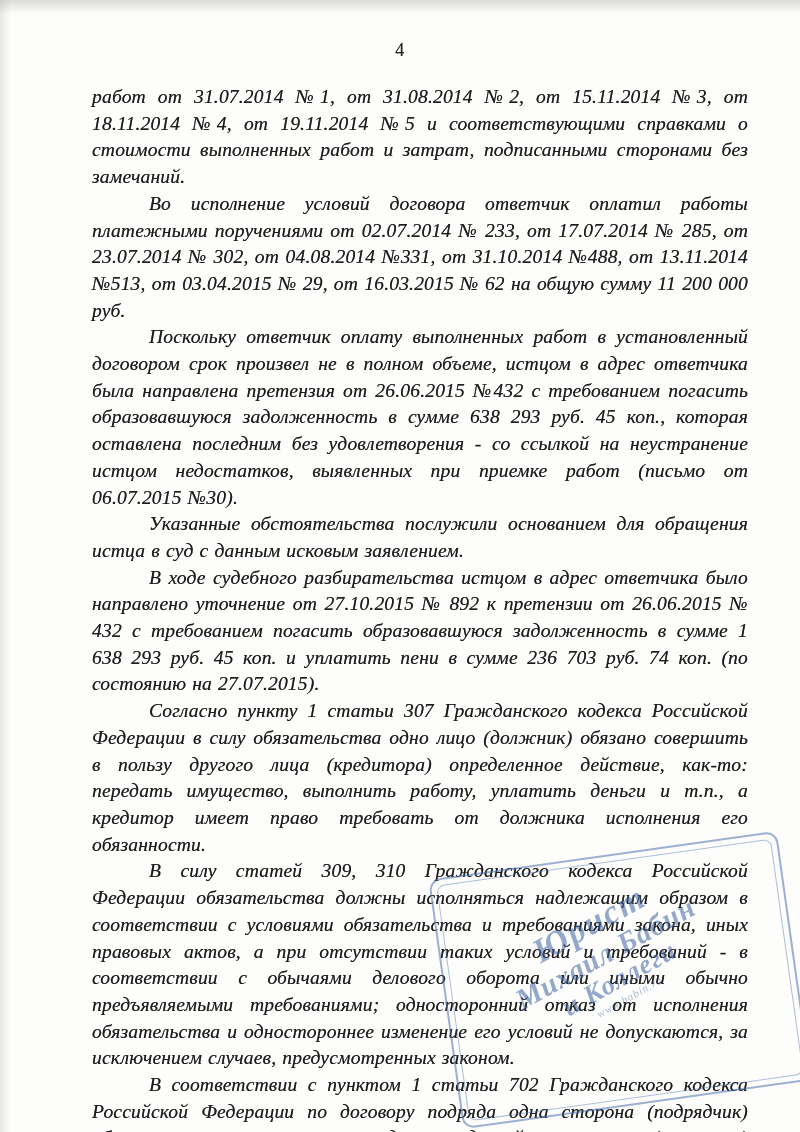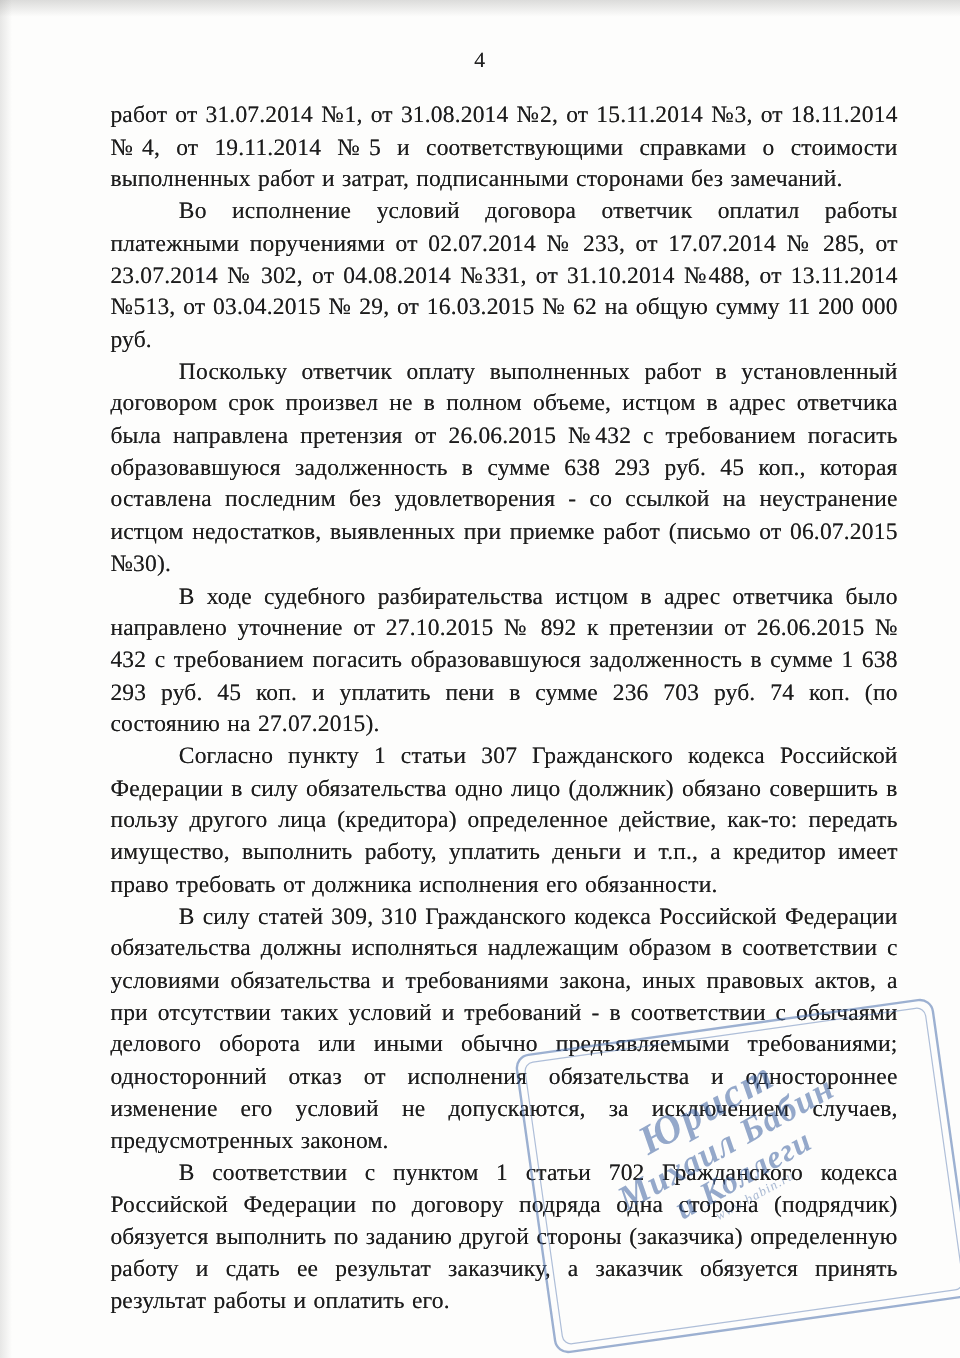--- a/index.html
+++ b/index.html
@@ -52,20 +52,21 @@
     line-height: 26.7px;
     text-align: justify;
     letter-spacing: 0.15px;
     word-spacing: 1px;
     color: #1c1c1c;
     text-shadow: 0 0 0.55px rgba(10,10,10,0.65);
   }
   .content p {
     margin: 0;
     text-indent: 57px;
+    font-style: italic;
   }
   .content p.continuation {
     text-indent: 0;
   }
   
   .stamp {
     position: absolute;
     left: 444px;
     top: 854px;
     width: 352px;
@@ -113,20 +114,21 @@
 <body>
 
 <div class="page">
 
   <div class="page-number">4</div>
 
   <div class="content">
     <p class="continuation">работ от 31.07.2014 №1, от 31.08.2014 №2, от 15.11.2014 №3, от 18.11.2014 №4, от 19.11.2014 №5 и соответствующими справками о стоимости выполненных работ и затрат, подписанными сторонами без замечаний.</p>
     <p>Во исполнение условий договора ответчик оплатил работы платежными поручениями от 02.07.2014 № 233, от 17.07.2014 № 285, от 23.07.2014 № 302, от 04.08.2014 №331, от 31.10.2014 №488, от 13.11.2014 №513, от 03.04.2015 № 29, от 16.03.2015 № 62 на общую сумму 11 200 000 руб.</p>
     <p>Поскольку ответчик оплату выполненных работ в установленный договором срок произвел не в полном объеме, истцом в адрес ответчика была направлена претензия от 26.06.2015 №432 с требованием погасить образовавшуюся задолженность в сумме 638 293 руб. 45 коп., которая оставлена последним без удовлетворения - со ссылкой на неустранение истцом недостатков, выявленных при приемке работ (письмо от 06.07.2015 №30).</p>
+    <p>Указанные обстоятельства послужили основанием для обращения истца в суд с данным исковым заявлением.</p>
     <p>В ходе судебного разбирательства истцом в адрес ответчика было направлено уточнение от 27.10.2015 № 892 к претензии от 26.06.2015 № 432 с требованием погасить образовавшуюся задолженность в сумме 1 638 293 руб. 45 коп. и уплатить пени в сумме 236 703 руб. 74 коп. (по состоянию на 27.07.2015).</p>
     <p>Согласно пункту 1 статьи 307 Гражданского кодекса Российской Федерации в силу обязательства одно лицо (должник) обязано совершить в пользу другого лица (кредитора) определенное действие, как-то: передать имущество, выполнить работу, уплатить деньги и т.п., а кредитор имеет право требовать от должника исполнения его обязанности.</p>
     <p>В силу статей 309, 310 Гражданского кодекса Российской Федерации обязательства должны исполняться надлежащим образом в соответствии с условиями обязательства и требованиями закона, иных правовых актов, а при отсутствии таких условий и требований - в соответствии с обычаями делового оборота или иными обычно предъявляемыми требованиями; односторонний отказ от исполнения обязательства и одностороннее изменение его условий не допускаются, за исключением случаев, предусмотренных законом.</p>
     <p>В соответствии с пунктом 1 статьи 702 Гражданского кодекса Российской Федерации по договору подряда одна сторона (подрядчик) обязуется выполнить по заданию другой стороны (заказчика) определенную работу и сдать ее результат заказчику, а заказчик обязуется принять результат работы и оплатить его.</p>
 
   </div>
 
   <div class="stamp">
     <div class="stamp-inner">
       <div class="wm-text">

